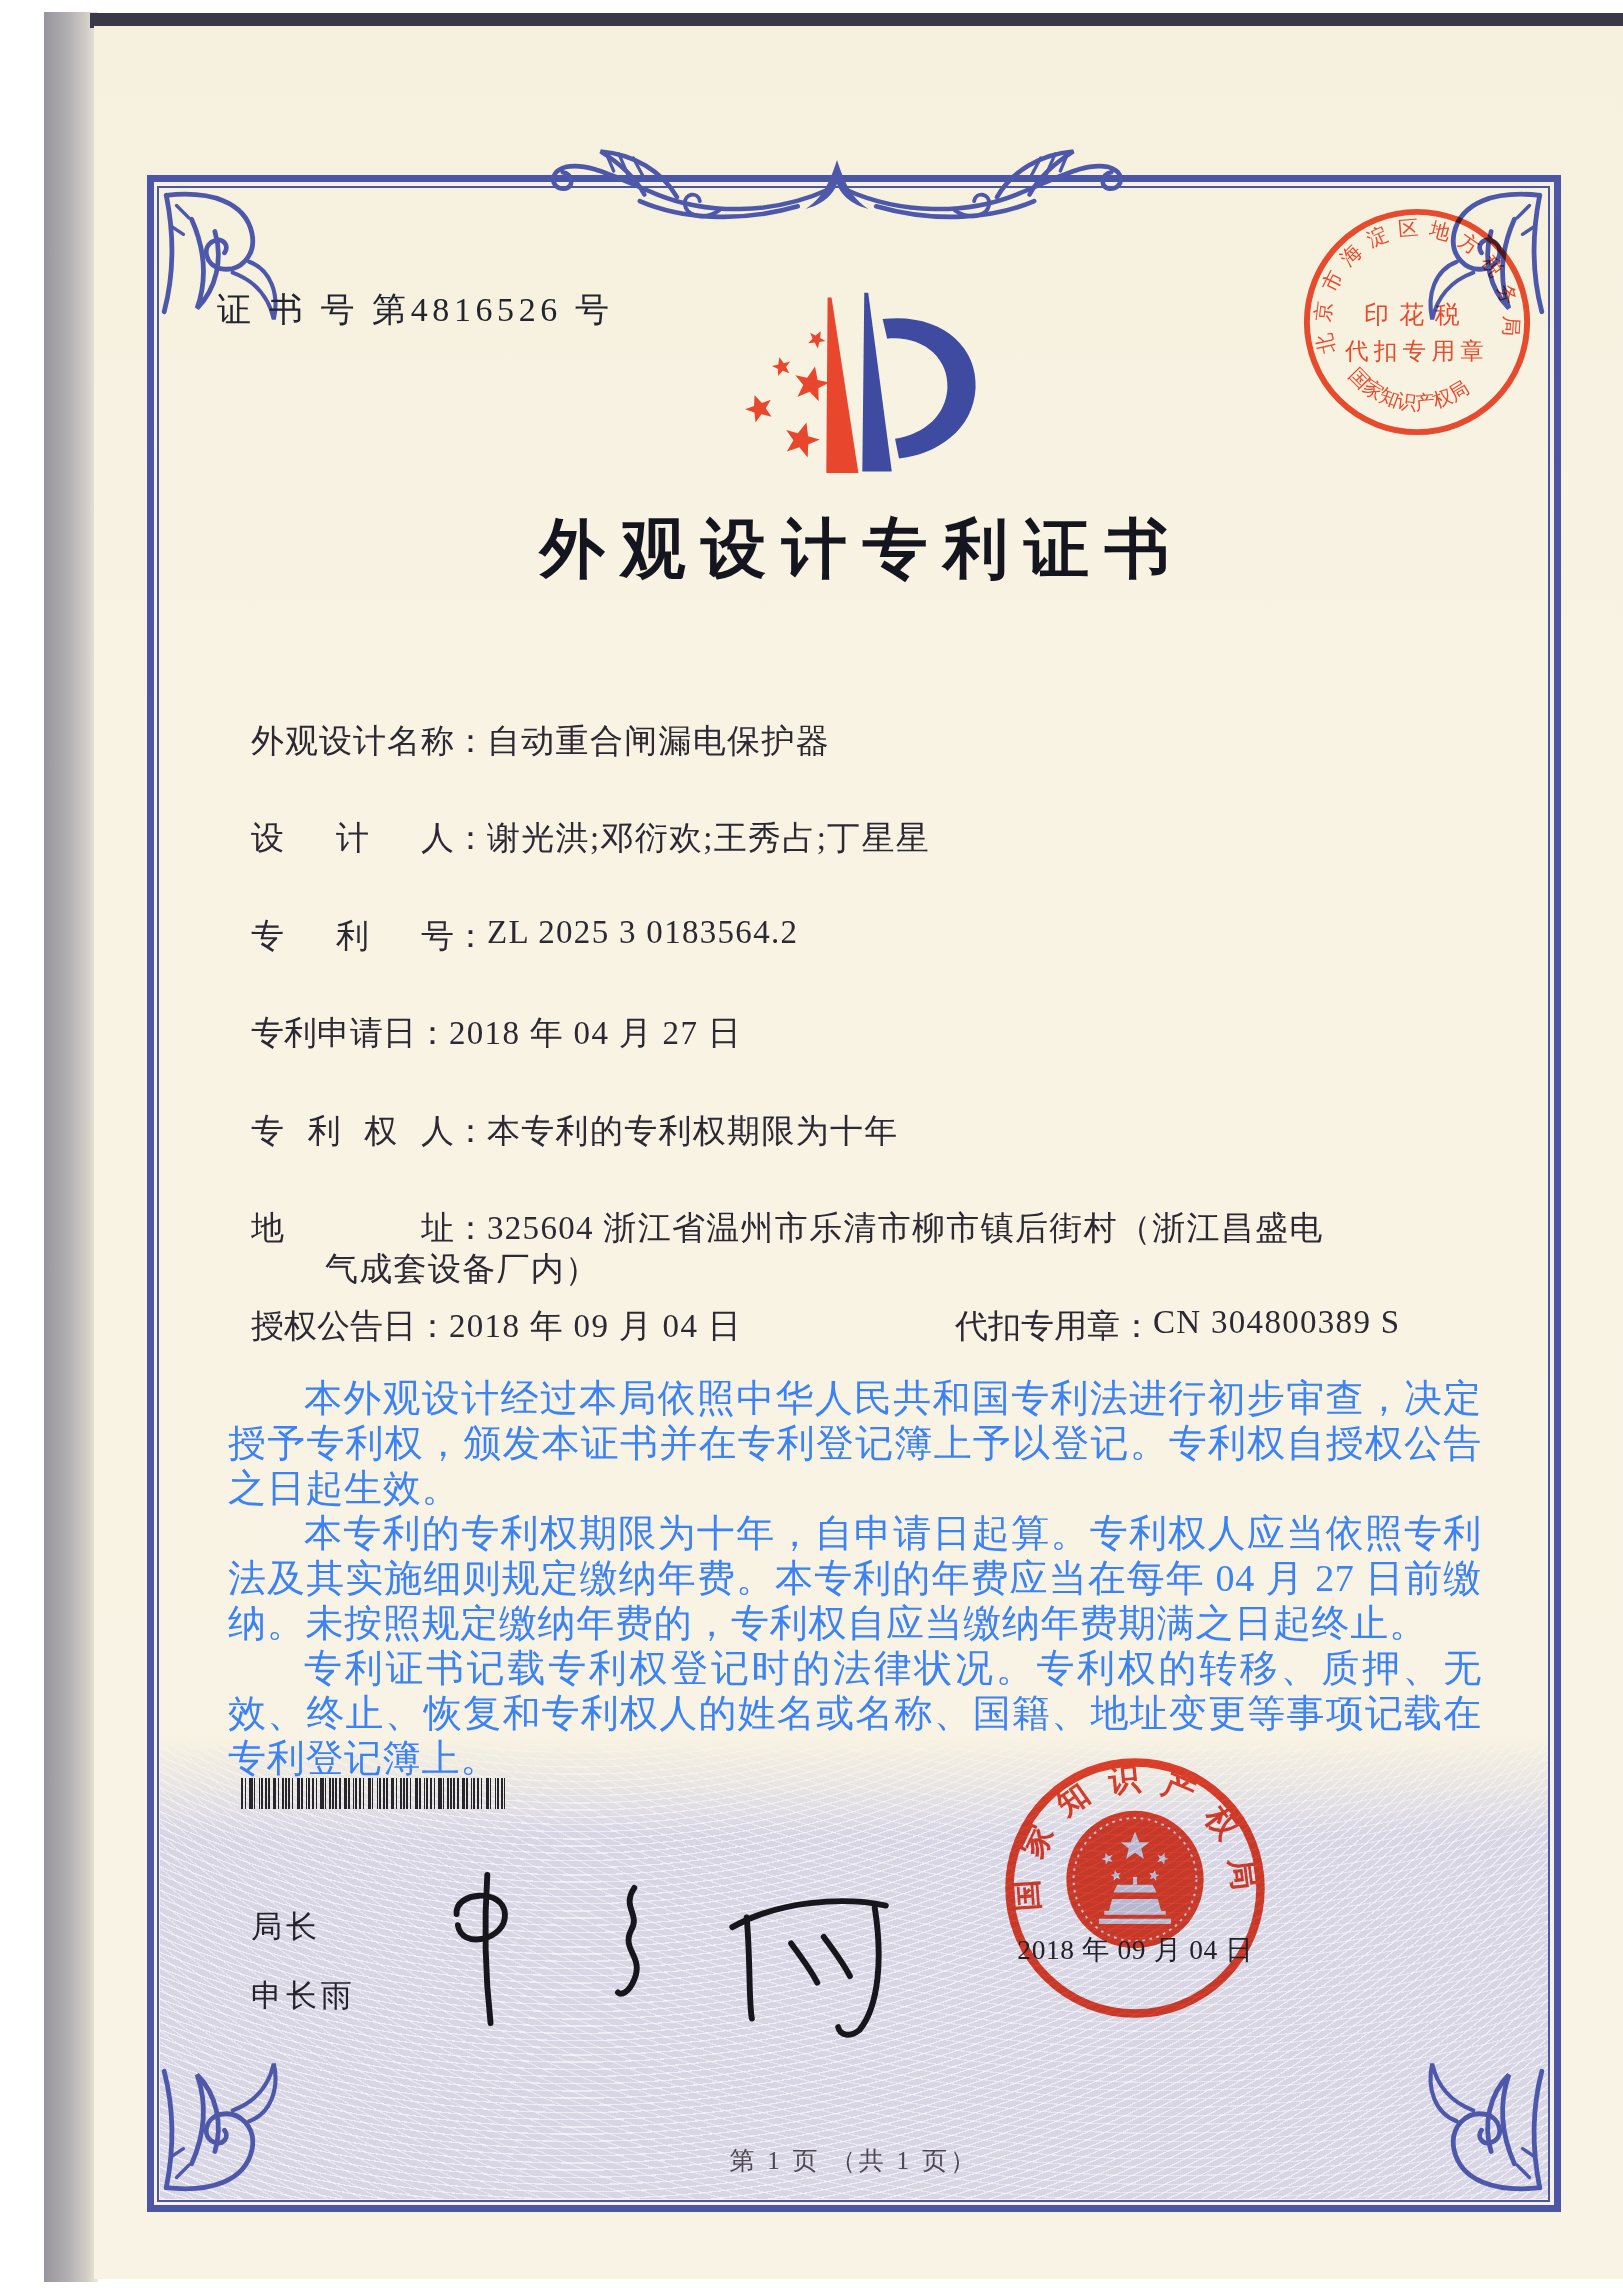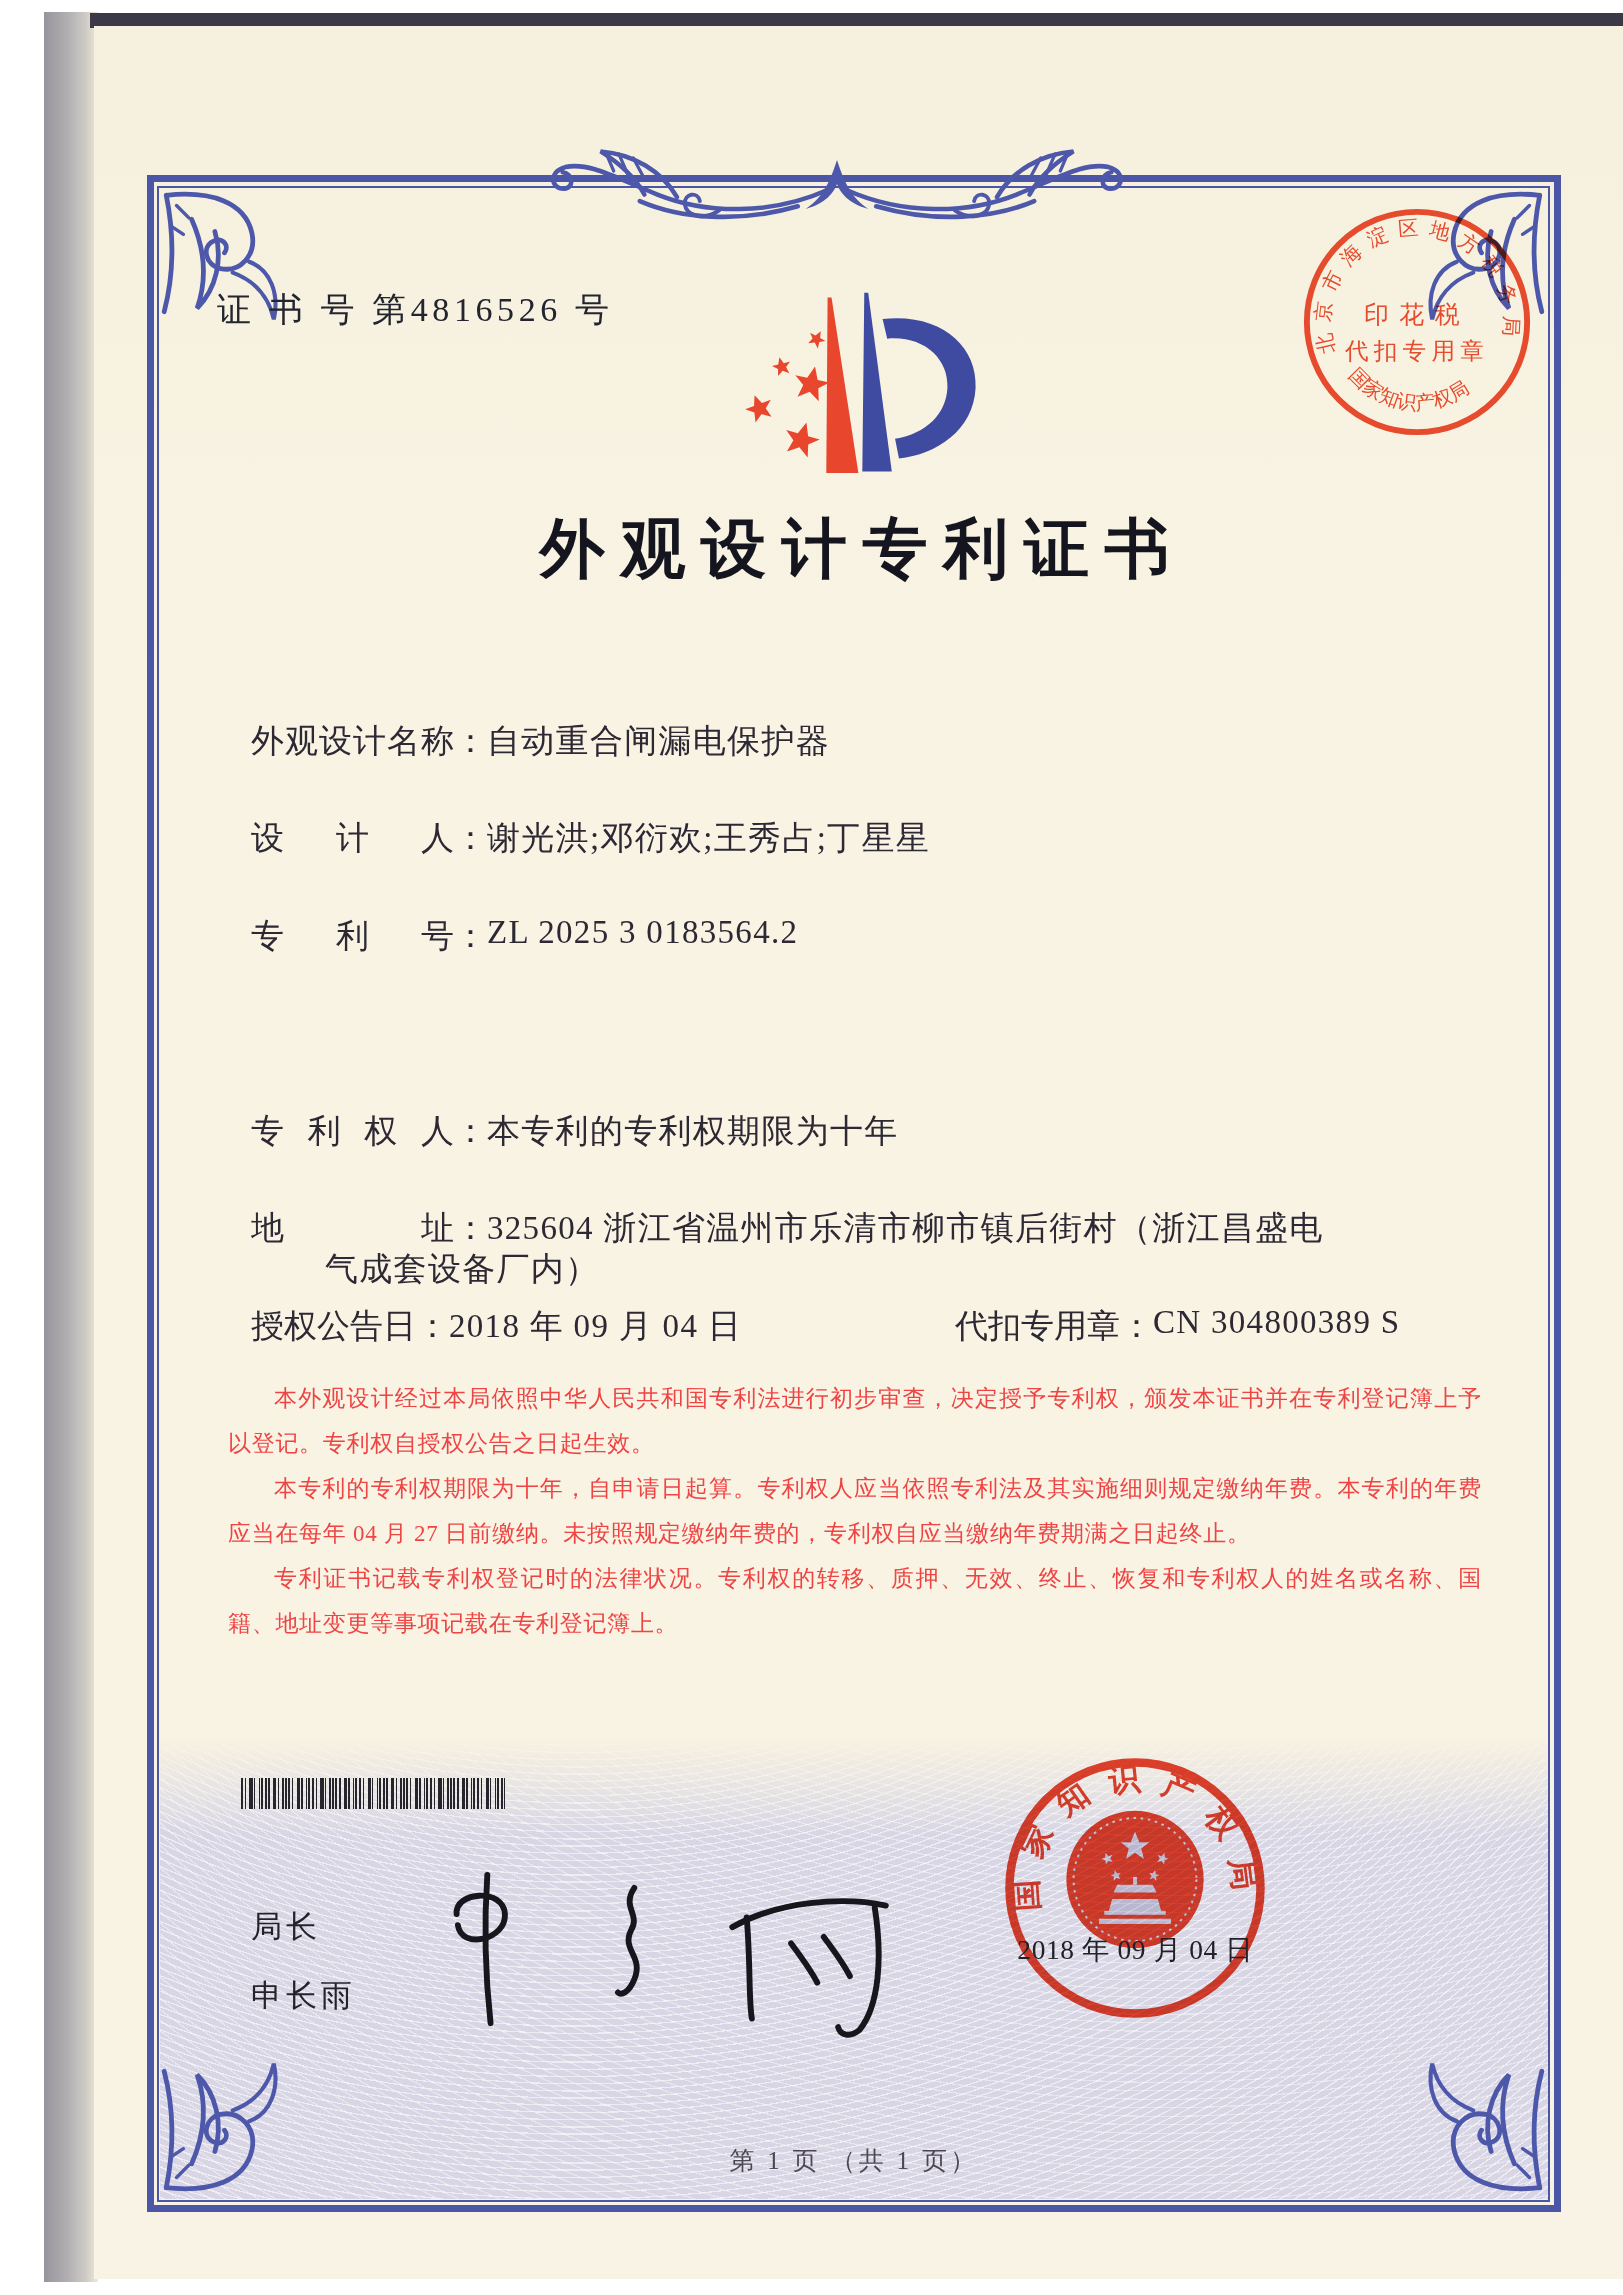--- a/index.html
+++ b/index.html
@@ -30,22 +30,22 @@
   .title{position:absolute;left:115px;top:505px;width:1414px;text-align:center;
     font-size:65px;font-weight:700;letter-spacing:15.7px;padding-left:17px;box-sizing:border-box;color:#15151f;}
   .frow{position:absolute;left:219px;font-size:33px;color:#2d2934;white-space:nowrap;}
   .flabel{display:inline-block;vertical-align:top;}
   .flabel.spread{width:203px;text-align:justify;text-align-last:justify;}
   .fcolon{display:inline-block;vertical-align:top;}
   .fvalue{display:inline-block;vertical-align:top;letter-spacing:1.3px;}
   .addr2{position:absolute;left:293px;top:1247px;font-size:33px;color:#2d2934;letter-spacing:1.3px;}
   .grant-left{position:absolute;left:219px;top:1304px;font-size:33px;color:#2d2934;white-space:nowrap;}
   .grant-right{position:absolute;left:923px;top:1304px;font-size:33px;color:#2d2934;white-space:nowrap;}
-  .paras{position:absolute;left:196px;top:1376px;width:1254px;font-size:23px;line-height:45px;
-    color:#ef4444;text-align:justify;letter-spacing:0.7px;}
+  .paras{position:absolute;left:196px;top:1376px;width:1254px;font-size:38px;line-height:45px;
+    color:#3b82f6;text-align:justify;letter-spacing:0.7px;}
   .paras p{margin:0;text-indent:2em;}
   .barcode{position:absolute;left:209px;top:1778px;width:264px;height:31px;
     background-image:repeating-linear-gradient(90deg,
       #26252b 0 2px, rgba(0,0,0,0) 2px 3.9px,
       #26252b 3.9px 5.2px, rgba(0,0,0,0) 5.2px 8.5px,
       #26252b 8.5px 11.8px, rgba(0,0,0,0) 11.8px 13px,
       #26252b 13px 14.4px, rgba(0,0,0,0) 14.4px 17.7px,
       #26252b 17.7px 19px, rgba(0,0,0,0) 19px 20px,
       #26252b 20px 22px, rgba(0,0,0,0) 22px 23.6px);}
   .sig-role{position:absolute;left:219px;top:1906px;font-size:31px;color:#26222c;letter-spacing:3.9px;}
@@ -136,20 +136,23 @@
   <div class="title">外观设计专利证书</div>
 
   <div class="frow" style="top:816px">
     <span class="flabel spread">设计人</span><span class="fcolon">：</span><span class="fvalue">谢光洪;邓衍欢;王秀占;丁星星</span>
   </div>
   <div class="frow" style="top:719px">
     <span class="flabel spread">外观设计名称</span><span class="fcolon">：</span><span class="fvalue">自动重合闸漏电保护器</span>
   </div>
   <div class="frow" style="top:914px">
     <span class="flabel spread">专利号</span><span class="fcolon">：</span><span class="fvalue">ZL 2025 3 0183564.2</span>
+  </div>
+  <div class="frow" style="top:1011px">
+    <span class="flabel">专利申请日</span><span class="fcolon">：</span><span class="fvalue">2018 年 04 月 27 日</span>
   </div>
   <div class="frow" style="top:1109px">
     <span class="flabel spread">专利权人</span><span class="fcolon">：</span><span class="fvalue">本专利的专利权期限为十年</span>
   </div>
   <div class="frow" style="top:1206px">
     <span class="flabel spread">地址</span><span class="fcolon">：</span><span class="fvalue">325604 浙江省温州市乐清市柳市镇后街村（浙江昌盛电</span>
   </div>
   <div class="addr2">气成套设备厂内）</div>
 
   <div class="grant-left">

